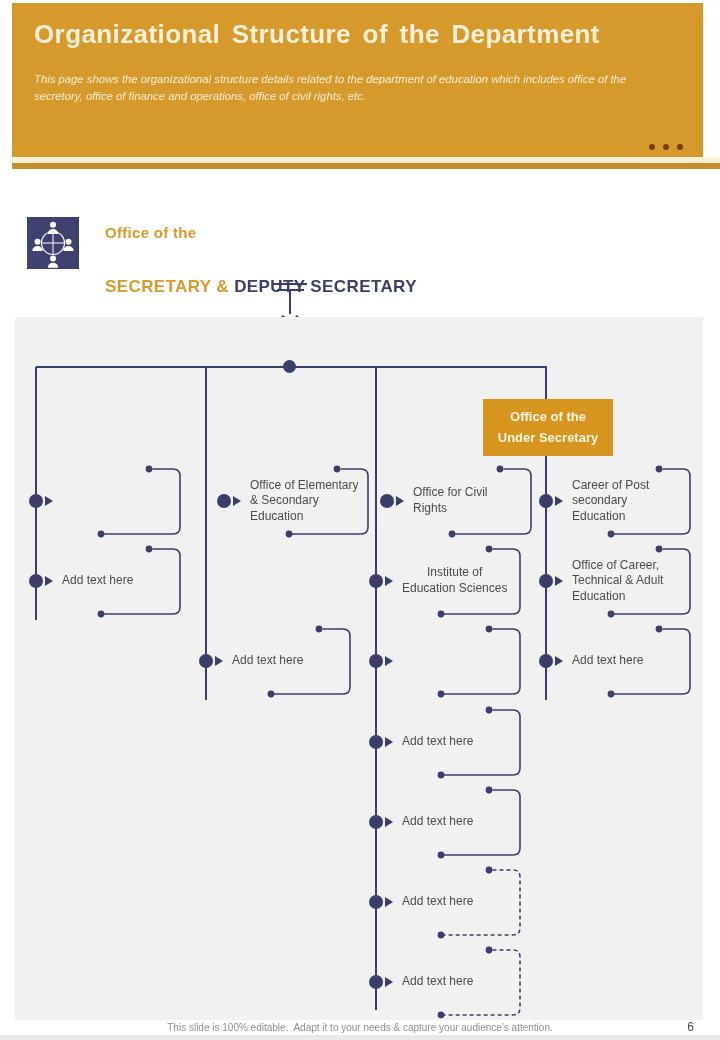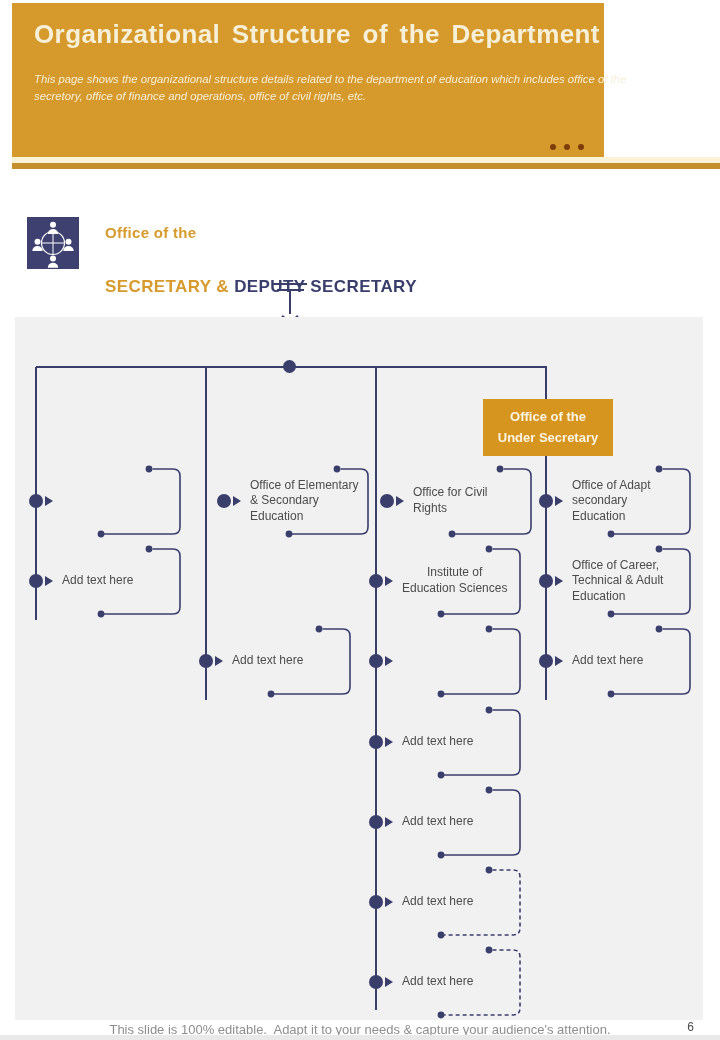--- a/index.html
+++ b/index.html
@@ -1,21 +1,21 @@
 <!DOCTYPE html>
 <html><head>
 <meta charset="utf-8">
 <style>
   * { margin:0; padding:0; box-sizing:border-box; }
   html,body { width:720px; height:1040px; background:#ffffff; overflow:hidden;
               font-family:"Liberation Sans", sans-serif; }
   #slide { position:relative; width:720px; height:1040px; background:#ffffff; }
 
   
-  .banner { position:absolute; left:12px; top:3px; width:592px; height:154px; background:#D6992B; }
+  .banner { position:absolute; left:12px; top:3px; width:691px; height:154px; background:#D6992B; }
   .banner-title { position:absolute; left:22px; top:16px; font-size:26px; font-weight:bold;
                   color:#F7F0D8; letter-spacing:0.4px; word-spacing:4px; }
   .banner-sub { position:absolute; left:22px; top:68px; width:660px; font-size:11.3px;
                 line-height:1.5; color:#F6EFD8; white-space:pre-line;font-style:italic; }
   .menu-dots { position:absolute; right:20px; bottom:7px; display:flex; gap:8px; }
   .menu-dots span { width:6px; height:6px; border-radius:50%; background:#7C3D0B; display:block; }
   .gap-strip   { position:absolute; left:12px; top:157px; width:708px; height:6px; background:#FBF3D8; }
   .gold-strip  { position:absolute; left:12px; top:163px; width:708px; height:6px; background:#C3902C; }
 
   
@@ -59,21 +59,21 @@
   .elabel { position:absolute; left:34px; top:0; width:114px; height:80px; display:flex;
             align-items:center; white-space:pre-line; font-size:12px; line-height:1.3;
             color:#4C4C4C; }
   .bracket { position:absolute; left:65px; top:0; }
   .bdot  { fill:#3A3E6B; }
   .bpath { fill:none; stroke:#3A3E6B; stroke-width:1.6; }
   .bracket.dashed .bpath { stroke-dasharray:4 3; }
 
   
   .footer-note { position:absolute; left:0; right:0; top:1022px; text-align:center;
-                 font-size:13px; color:#8E8E8E; white-space:pre; }
+                 font-size:10px; color:#8E8E8E; white-space:pre; }
   .page-num { position:absolute; right:26px; top:1020px; font-size:12px; color:#4A4A4A; }
   .bottom-strip { position:absolute; left:0; top:1035px; width:720px; height:5px; background:#E9E9E9; }
 </style>
 </head>
 <body>
 
 <div id="slide">
 
   <div class="banner">
     <div class="banner-title">Organizational Structure of the Department</div>
@@ -243,21 +243,21 @@
     <svg class="bracket dashed" width="92" height="78" viewBox="0 0 92 78">
         <circle class="bdot" cx="56" cy="8" r="3.4"></circle>
         <path class="bpath" d="M59.5,8 L80,8 Q87,8 87,15 L87,66 Q87,73 80,73 L11,73"></path>
         <circle class="bdot" cx="8" cy="73" r="3.4"></circle>
       </svg>
   </div>
 
   <div class="entry" style="left:538px;top:461px;">
     <span class="mdot"></span>
       <span class="marrow"></span>
-    <div class="elabel">Office of Adapt
+    <div class="elabel">Career of Post
 secondary
 Education</div>
     <svg class="bracket" width="92" height="78" viewBox="0 0 92 78">
         <circle class="bdot" cx="56" cy="8" r="3.4"></circle>
         <path class="bpath" d="M59.5,8 L80,8 Q87,8 87,15 L87,66 Q87,73 80,73 L11,73"></path>
         <circle class="bdot" cx="8" cy="73" r="3.4"></circle>
       </svg>
   </div>
   <div class="entry" style="left:538px;top:541px;">
     <span class="mdot"></span>

